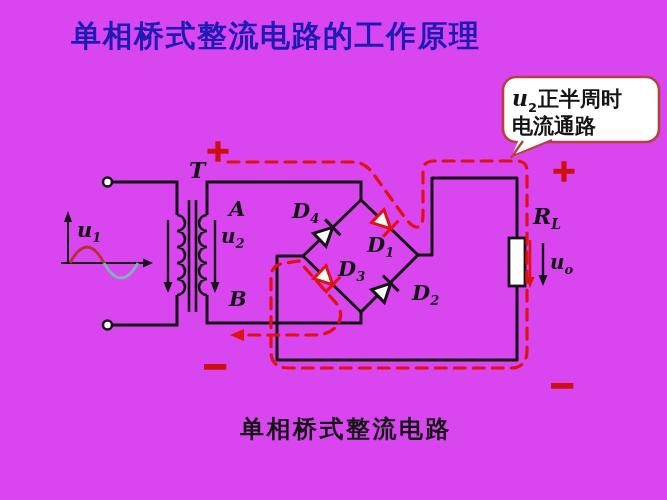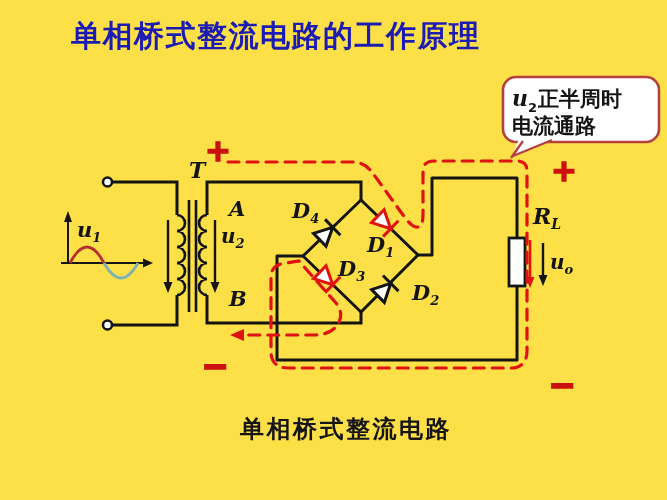--- a/index.html
+++ b/index.html
@@ -1,16 +1,16 @@
 <!DOCTYPE html>
 <html><head>
 <meta charset="utf-8">
 <style>
   html,body{margin:0;padding:0;background:#ffffff;}
-  .stage{width:667px;height:500px;position:relative;background:#fde047;overflow:hidden;
+  .stage{width:667px;height:500px;position:relative;background:#d946ef;overflow:hidden;
          font-family:"DejaVu Sans","Liberation Sans",sans-serif;}
   svg{display:block;}
   text{user-select:none;}
   .cjk{font-family:"DejaVu Sans","Liberation Sans",sans-serif;font-weight:700;}
   .ser{font-family:"DejaVu Serif","Liberation Serif",serif;font-style:italic;font-weight:700;}
 </style>
 </head>
 <body>
 
 <div class="stage">

